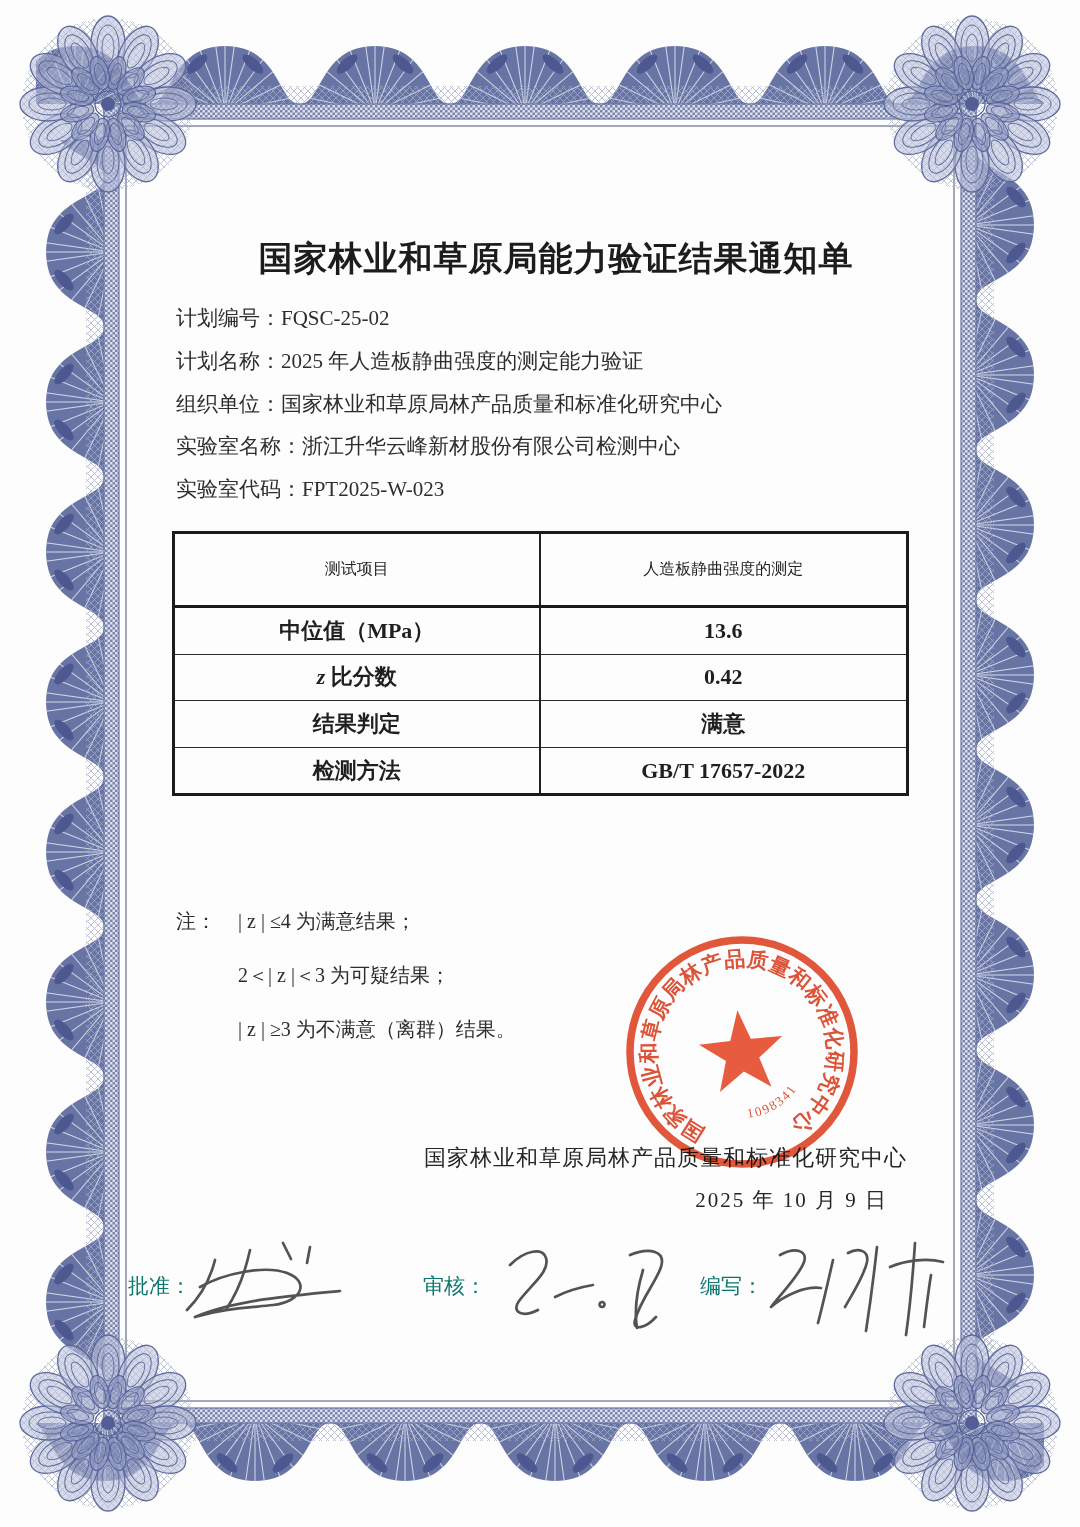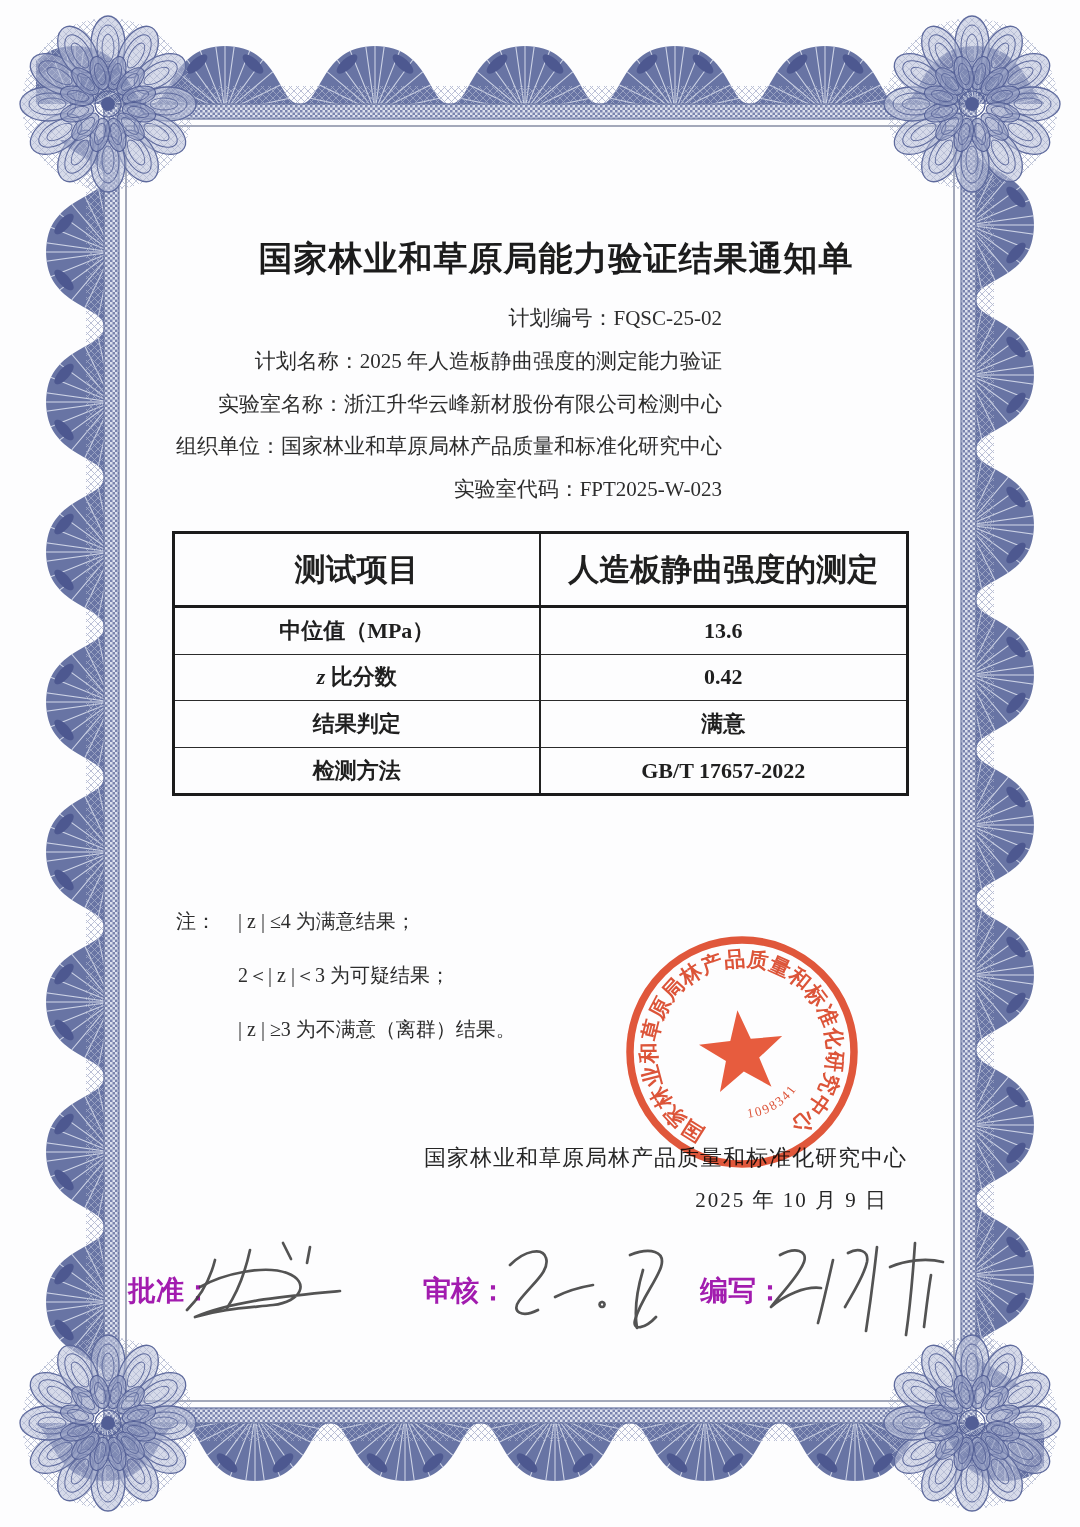--- a/index.html
+++ b/index.html
@@ -9,32 +9,32 @@
     font-family:"Liberation Serif","DejaVu Serif",serif; color:#262626;
   }
   .border-svg { position:absolute; left:0; top:0; width:1080px; height:1527px; }
 
   .page-title {
     position:absolute; top:220px; left:0; width:100%;
     margin:16px; text-align:center;
     font-size:34px; font-weight:bold; letter-spacing:1px; color:#1c1c1c;
   }
 
-  .info-block { position:absolute; left:176px; top:297px; font-size:21px; color:#2d2d2d;text-align:right; }
+  .info-block { position:absolute; left:176px; top:297px; font-size:21px; color:#2d2d2d; }
   .info-line { line-height:42.8px; white-space:nowrap; }
 
   .results-table {
     position:absolute; left:172px; top:531px; width:737px;
     border-collapse:collapse; table-layout:fixed; text-align:center;
     color:#1f1f1f;
   }
   .results-table, .results-table tr, .results-table th, .results-table td { border:1.5px solid #2b2b2b; }
   .results-table { border:3px solid #1b1b1b; }
   .results-table thead tr { border-bottom:3px solid #1b1b1b; }
-  .results-table th { height:69px; font-size:31px; font-weight:bold; }
+  .results-table th { height:69px; font-size:16px; font-weight:normal; }
   .results-table td { height:43.6px; font-size:22px; font-weight:bold; }
   .results-table col.c1 { width:366px; }
   .results-table th:first-child, .results-table td:first-child { border-right:2px solid #222; }
   .z-cell::first-letter { font-style:italic; }
 
   .notes-block { position:absolute; left:176px; top:908px; font-size:20px; color:#2d2d2d; }
   .note-row { display:flex; height:27px; margin-bottom:27px; white-space:nowrap; }
   .note-label { width:62px; }
   .note-indent { padding-left:62px; }
 
@@ -45,21 +45,21 @@
   .issue-date {
     position:absolute; top:1186px; right:192px;
     font-size:21px; letter-spacing:2px; color:#262626; white-space:nowrap;margin-left:8px;
   }
 
   .seal-svg {
     position:absolute; left:612px; top:922px; width:260px; height:260px;
     mix-blend-mode:multiply;
   }
 
-  .sign-label { position:absolute; font-size:28px; font-weight:bold; color:#a21caf; white-space:nowrap; }
+  .sign-label { position:absolute; font-size:21px; font-weight:normal; color:#0f766e; white-space:nowrap; }
   .sign-approve { left:128px; top:1272px; }
   .sign-review  { left:423px; top:1272px; }
   .sign-author  { left:700px; top:1272px; }
   .signatures-svg { position:absolute; left:115px; top:1225px; width:850px; height:115px; }
 </style>
 </head>
 <body>
 
 <div class="page">
 
@@ -157,22 +157,22 @@
     <use href="#rosette" transform="translate(972 104)"></use>
     <use href="#rosette" transform="translate(108 1423)"></use>
     <use href="#rosette" transform="translate(972 1423)"></use>
   </svg>
 
   <h1 class="page-title">国家林业和草原局能力验证结果通知单</h1>
 
   <div class="info-block">
     <div class="info-line"><span>计划编号：</span><span>FQSC-25-02</span></div>
     <div class="info-line"><span>计划名称：</span><span>2025 年人造板静曲强度的测定能力验证</span></div>
+    <div class="info-line"><span>组织单位：</span><span>国家林业和草原局林产品质量和标准化研究中心</span></div>
     <div class="info-line"><span>实验室名称：</span><span>浙江升华云峰新材股份有限公司检测中心</span></div>
-    <div class="info-line"><span>组织单位：</span><span>国家林业和草原局林产品质量和标准化研究中心</span></div>
     <div class="info-line"><span>实验室代码：</span><span>FPT2025-W-023</span></div>
   </div>
 
   <table class="results-table">
     <colgroup>
         <col class="c1">
         <col>
       </colgroup>
     <thead>
       <tr>

